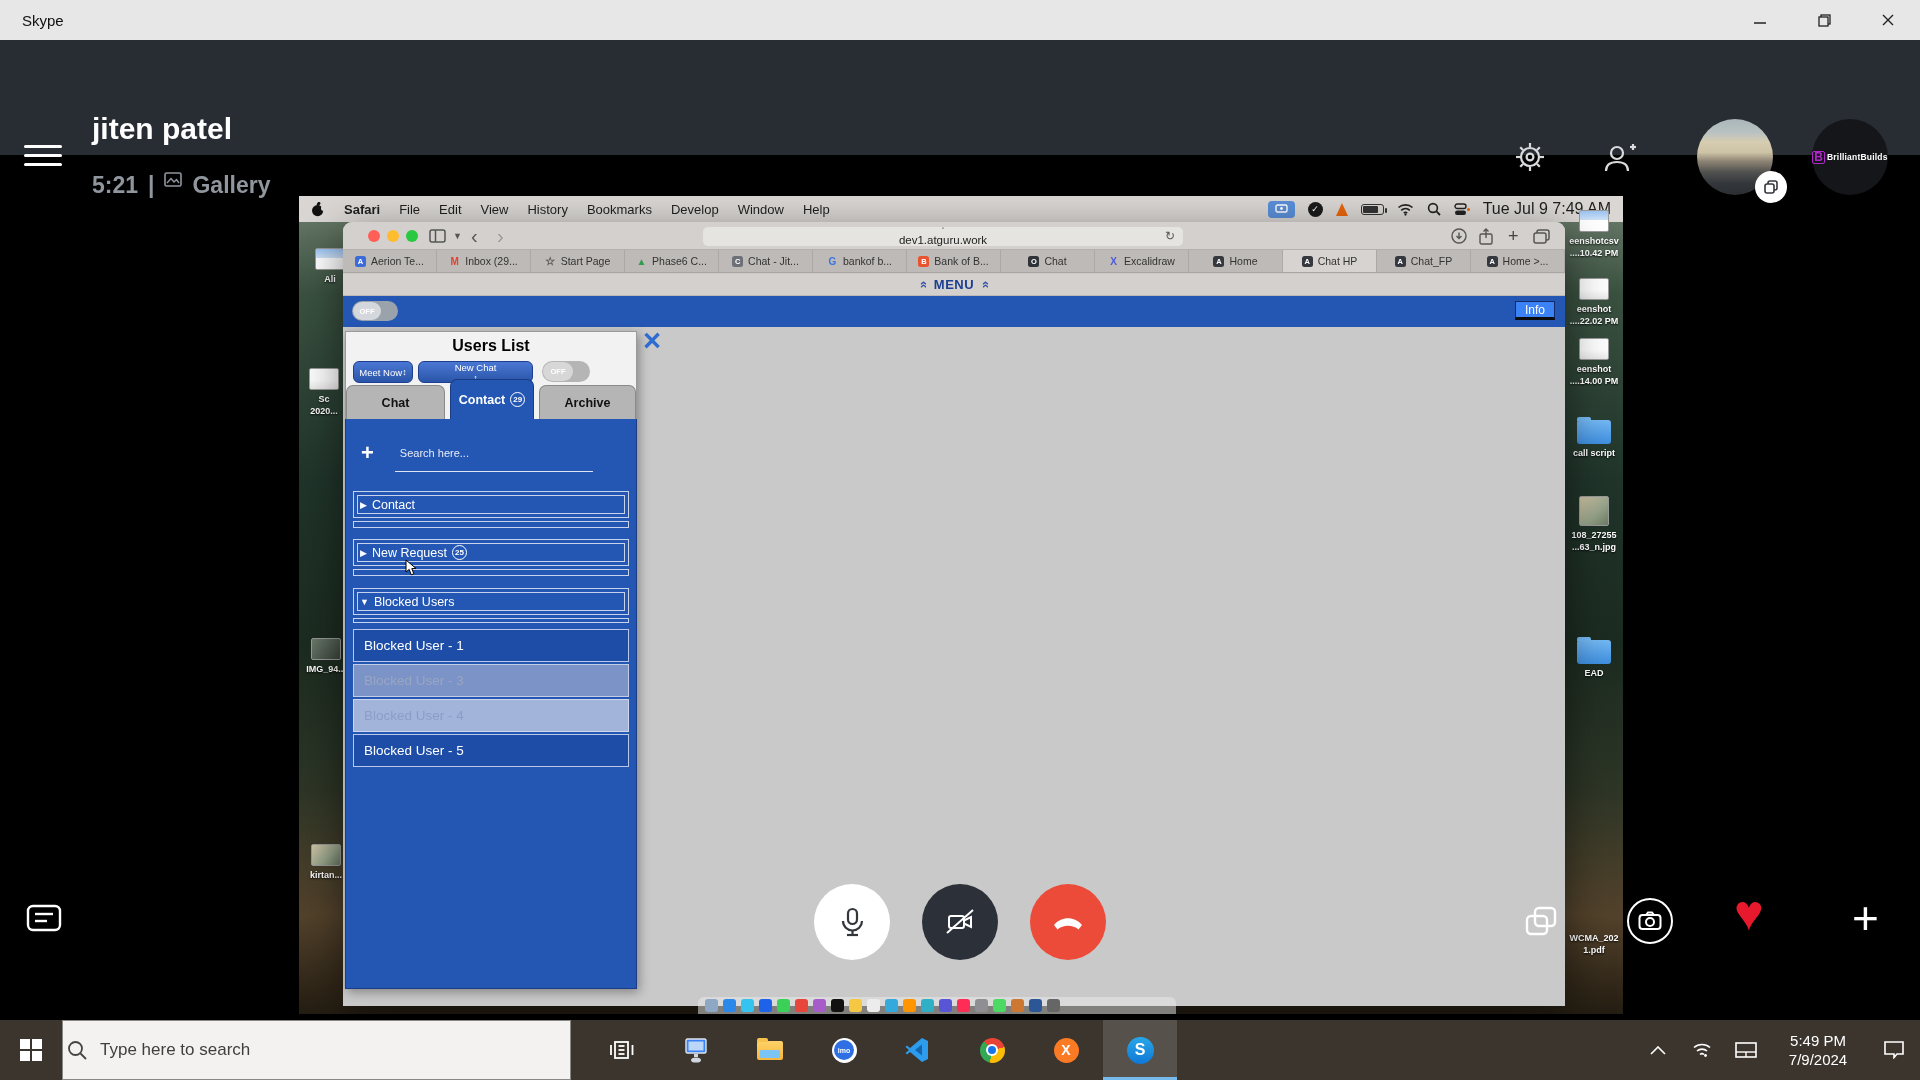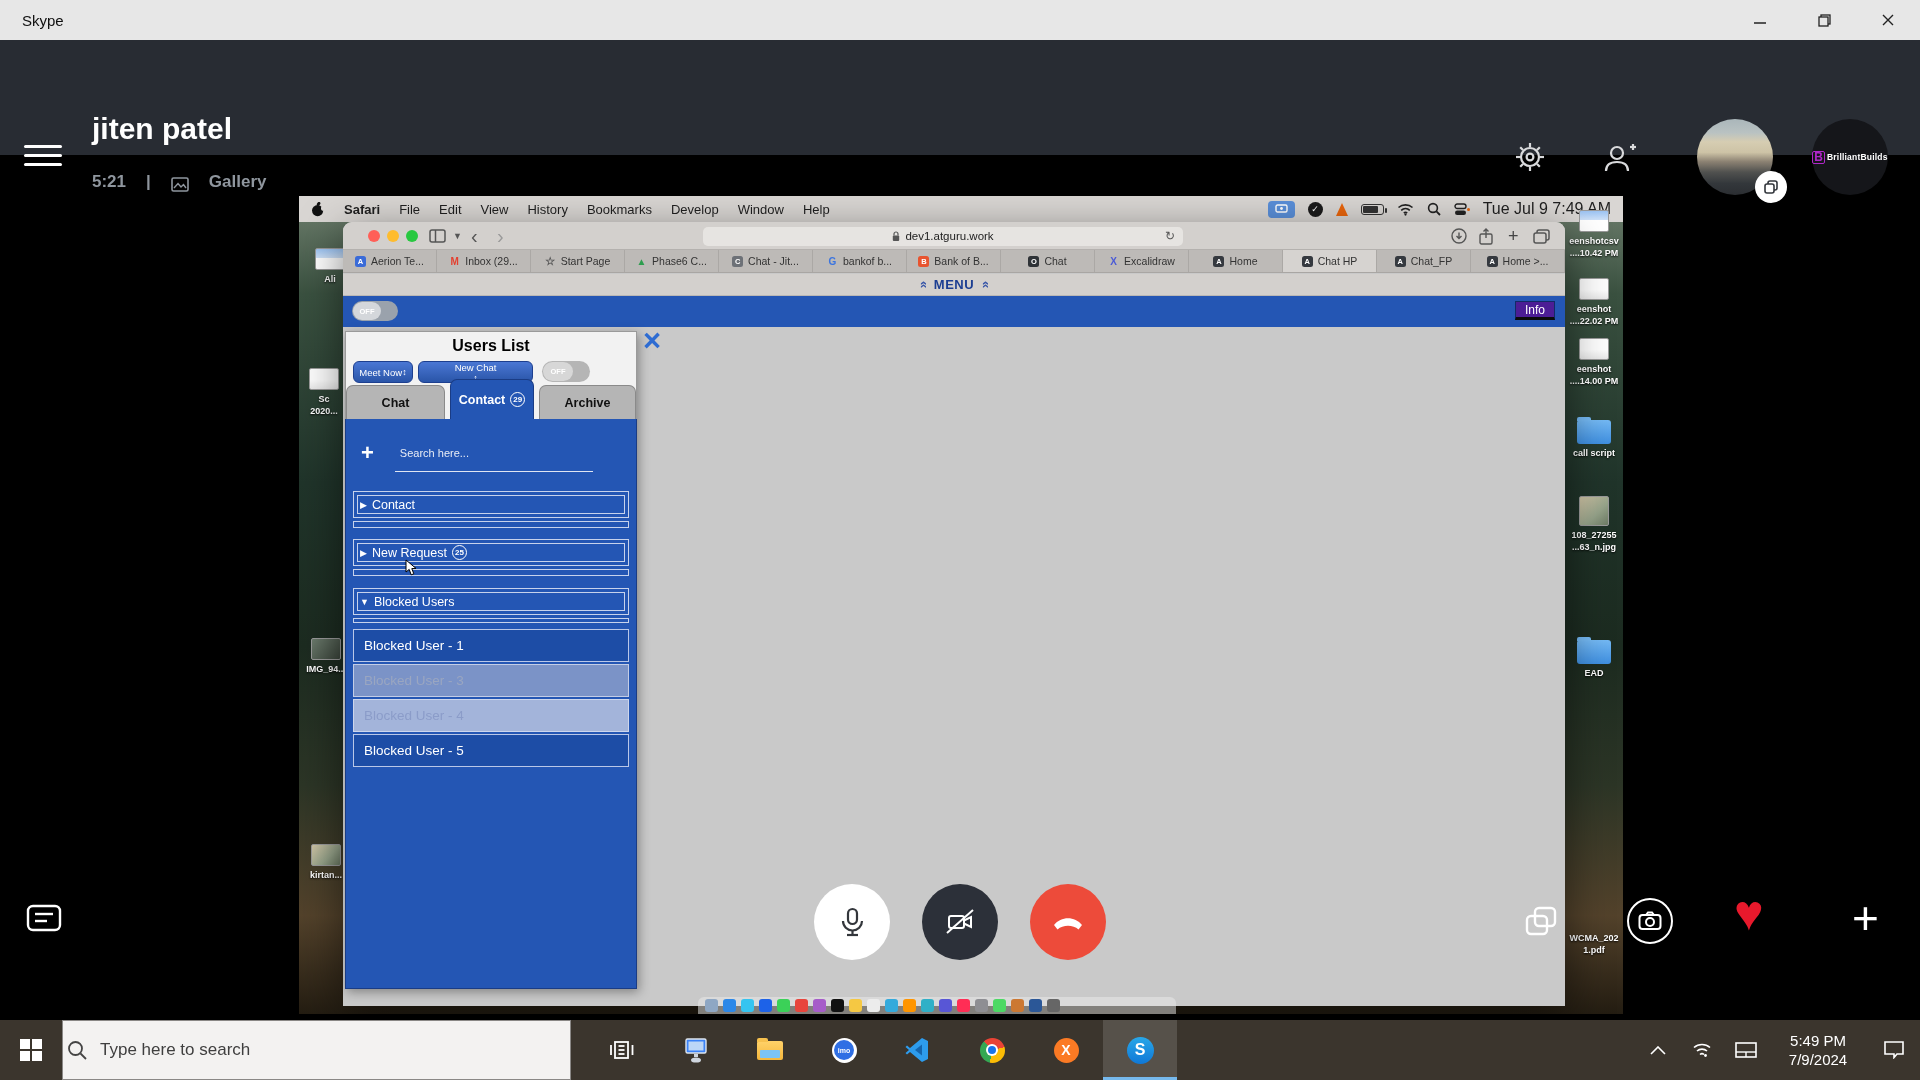--- a/index.html
+++ b/index.html
@@ -12,22 +12,22 @@
   .titlebar .app-title { padding-left:22px; }
   .win-controls { margin-left:auto; display:flex; height:100%; }
   .win-btn { width:64px; height:100%; display:flex; align-items:center; justify-content:center; color:#222; }
   .win-btn svg { display:block; }
 
   .skype-header { position:absolute; left:0; top:40px; width:1920px; height:115px; background:#282c33; }
   .hamburger { position:absolute; left:24px; top:103px; width:38px; height:26px; cursor:pointer; }
   .hamburger i { position:absolute; left:0; width:38px; height:3px; background:#fff; border-radius:2px; display:block; }
   .hamburger i:nth-child(1){top:2px;} .hamburger i:nth-child(2){top:11px;} .hamburger i:nth-child(3){top:20px;}
   .caller-name { position:absolute; left:92px; top:72px; color:#fff; font-size:30px; font-weight:bold; }
-  .call-sub { position:absolute; left:92px; top:132px; display:flex; align-items:flex-end; gap:20px;
-    color:#8f969e; font-size:17px; font-weight:bold; }
+  .call-sub { position:absolute; left:92px; top:132px; display:flex; align-items:flex-start; gap:10px;
+    color:#8f969e; font-size:23px; font-weight:bold; }
   .hdr-ic { position:absolute; top:99px; color:#d9dadc; }
   .avatar { position:absolute; top:79px; width:76px; height:76px; border-radius:50%; overflow:visible; }
   .avatar .photo { width:76px; height:76px; border-radius:50%;
     background:linear-gradient(180deg,#aab6ba 0%,#b9c2c2 18%,#d6cdb2 30%,#cdc3a6 44%,#8c8273 56%,#50514f 70%,#33373b 85%,#2b2e32 100%); }
   .share-badge { position:absolute; right:-14px; bottom:-8px; width:32px; height:32px; background:#fff;
     border-radius:50%; display:flex; align-items:center; justify-content:center; }
   .avatar2 { position:absolute; top:79px; width:76px; height:76px; border-radius:50%; background:#15161a;
     display:flex; align-items:center; justify-content:center; gap:2px; }
   .bb-b { color:#b026c9; font-weight:bold; font-size:12px; border:1px solid #b026c9; border-radius:2px; padding:0 1px; line-height:11px;}
   .bb-t { color:#fff; font-weight:bold; font-size:8.5px; letter-spacing:.2px; }
@@ -64,41 +64,41 @@
   .dock-ic { width:13px; height:13px; border-radius:3px; flex:0 0 auto; }
 
   
   .safari { position:absolute; left:44px; top:26px; width:1222px; height:784px; background:#c9c9c9;
     border-radius:9px 9px 0 0; box-shadow:0 12px 44px rgba(0,0,0,.5); z-index:2; }
   .toolbar { position:relative; height:28px; background:#d3d0cd; border-radius:9px 9px 0 0; border-bottom:1px solid #b4b1ae; }
   .tl { position:absolute; top:8px; width:12px; height:12px; border-radius:50%; }
   .tl.r{left:25px; background:#ff5f57;} .tl.y{left:44px; background:#febc2e;} .tl.g{left:63px; background:#28c840;}
   .tb-ic { position:absolute; top:0; height:28px; display:flex; align-items:center; color:#555; }
   .addr { position:absolute; left:360px; top:4.5px; width:480px; height:19px; background:#e6e4e1; border-radius:5px;
-    display:flex; align-items:center; justify-content:center; gap:5px; font-size:11.5px; color:#222; }
+    display:flex; align-items:center; justify-content:center; gap:5px; font-size:11.5px; color:#222;flex-direction:column; }
   .addr .refresh { position:absolute; right:8px; font-size:12px; color:#555; }
 
   .tabbar { height:23px; background:#bdbab7; display:flex; border-bottom:1px solid #a9a6a3; }
   .tab { flex:1 1 0; display:flex; align-items:center; justify-content:center; gap:5px; font-size:10.5px; color:#333;
     border-right:1px solid #abq8a5; border-right:1px solid #aba8a5; overflow:hidden; white-space:nowrap; }
   .tab.active { background:#d6d3d0; }
   .favicon { width:11px; height:11px; border-radius:2.5px; display:flex; align-items:center; justify-content:center;
     font-size:7.5px; font-weight:bold; flex:0 0 auto; }
 
   .content { position:absolute; left:0; top:52px; right:0; bottom:0; background:#c9c9c9; overflow:hidden; }
   .menu-strip { height:22px; background:#d3d0cd; border-bottom:1px solid #bbb8b5; display:flex; align-items:center;
     justify-content:center; gap:7px; color:#1c3e92; font-size:13px; font-weight:bold; letter-spacing:.5px; }
   .chev-up { display:inline-block; transform:rotate(-90deg); color:#3a57a8; font-weight:bold; font-size:13px; }
   .blue-bar { position:absolute; left:0; top:22px; right:0; height:31px; background:#2456b4; }
   .toggle { position:relative; border-radius:11px; background:#9aa2ac; }
   .toggle .knob { position:absolute; left:1px; top:1px; background:#d4d7db; border-radius:10px;
     display:flex; align-items:center; justify-content:center; font-size:7.5px; font-weight:bold; color:#fff; }
   .bar-toggle { position:absolute; left:9px; top:5px; width:46px; height:20px; }
   .bar-toggle .knob { width:28px; height:18px; }
-  .info-btn { position:absolute; right:10px; top:5px; height:19px; padding:0 9px; background:#4c1d95;
+  .info-btn { position:absolute; right:10px; top:5px; height:19px; padding:0 9px; background:#3b82f6;
     border:1px solid #122a66; border-bottom:3px solid #0b0b0b; color:#fff; font-size:12px; display:flex; align-items:center; }
 
   
   .panel { position:absolute; left:2px; top:57px; width:292px; height:658px; box-shadow:2px 3px 10px rgba(0,0,0,.35); }
   .panel-head { position:relative; height:88px; background:#f2f2f2; border:1px solid #9a9a9a; border-bottom:none; }
   .panel-title { text-align:center; padding-top:5px; font-size:16px; font-weight:bold; color:#000; }
   .dd { position:absolute; top:29px; height:22px; background:linear-gradient(#4a77d4,#2a55a8); border:1px solid #1d3f8f;
     border-radius:6px; color:#fff; font-size:9.5px; display:flex; align-items:center; justify-content:center; }
   .dd1 { left:7px; width:60px; } .dd2 { left:72px; width:115px;flex-direction:column; }
   .dd .arrow { font-size:9px; }

